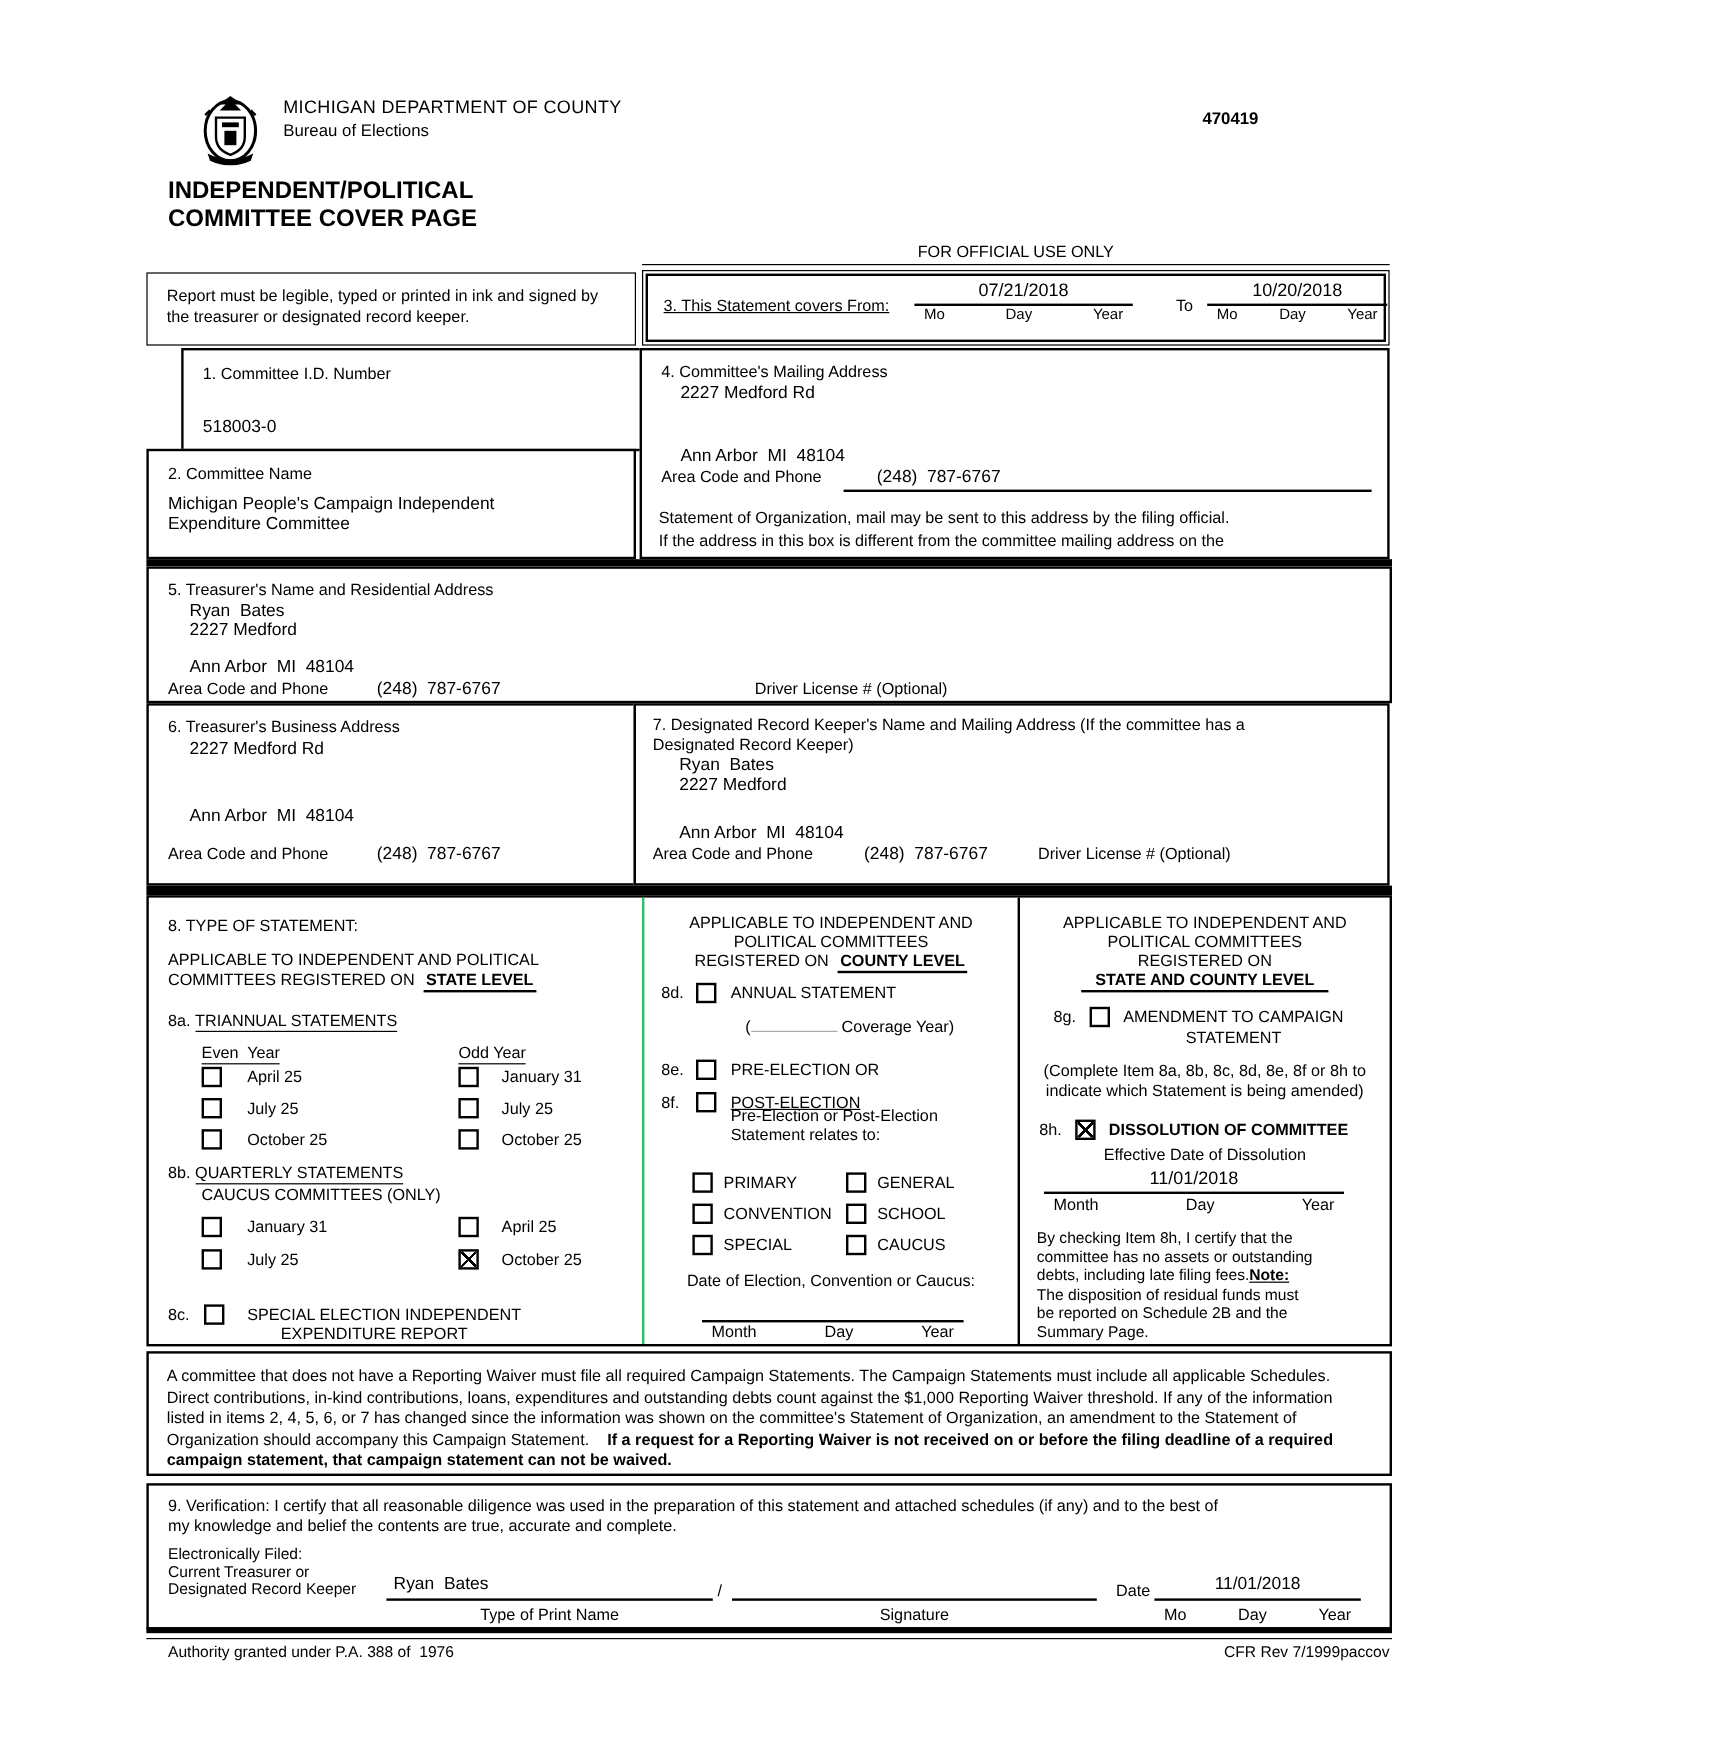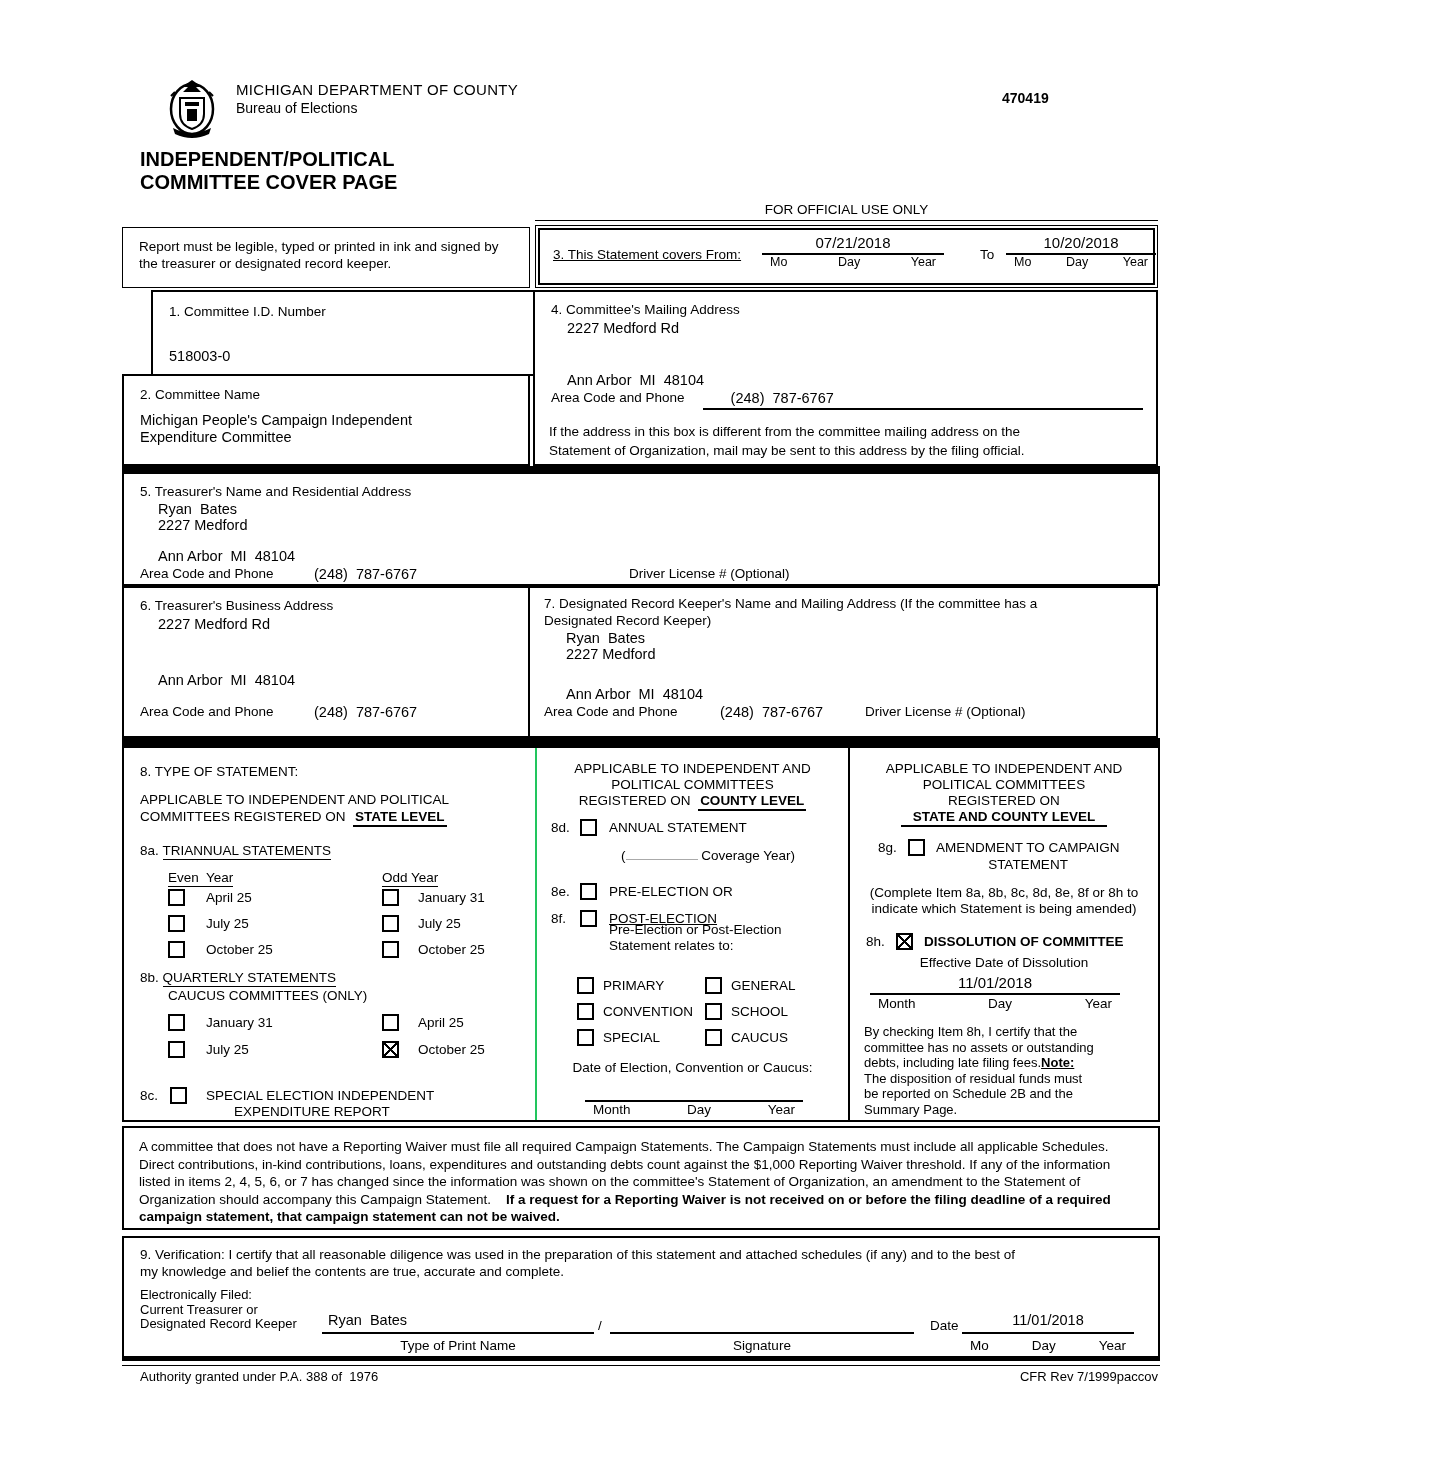--- a/index.html
+++ b/index.html
@@ -92,22 +92,22 @@
 
   <div class="box" style="left:533px;top:290px;width:625px;height:176px;">
     <div class="abs" style="left:16px;top:10px;">4. Committee's Mailing Address</div>
     <div class="abs val" style="left:32px;top:28px;">2227 Medford Rd</div>
     <div class="abs val" style="left:32px;top:80px;">Ann Arbor  MI  48104</div>
     <div class="abs" style="left:16px;top:98px;width:592px;display:flex;">
       <span>Area Code and Phone</span>
       <span class="val" style="flex:1;margin-left:18px;border-bottom:2px solid #000;padding:0 0 2px 28px;">(248)  787-6767</span>
     </div>
     <div class="abs lh" style="left:14px;top:130px;line-height:19px;">
+      <div>Statement of Organization, mail may be sent to this address by the filing official.</div>
       <div>If the address in this box is different from the committee mailing address on the</div>
-      <div>Statement of Organization, mail may be sent to this address by the filing official.</div>
     </div>
   </div>
 
   <div class="band" style="left:122px;top:466px;width:1038px;height:6px;"></div>
 
   <div class="box" style="left:122px;top:472px;width:1038px;height:114px;">
     <div class="abs" style="left:16px;top:10px;">5. Treasurer's Name and Residential Address</div>
     <div class="abs val" style="left:34px;top:27px;">Ryan  Bates</div>
     <div class="abs val" style="left:34px;top:43px;">2227 Medford</div>
     <div class="abs val" style="left:34px;top:74px;">Ann Arbor  MI  48104</div>

